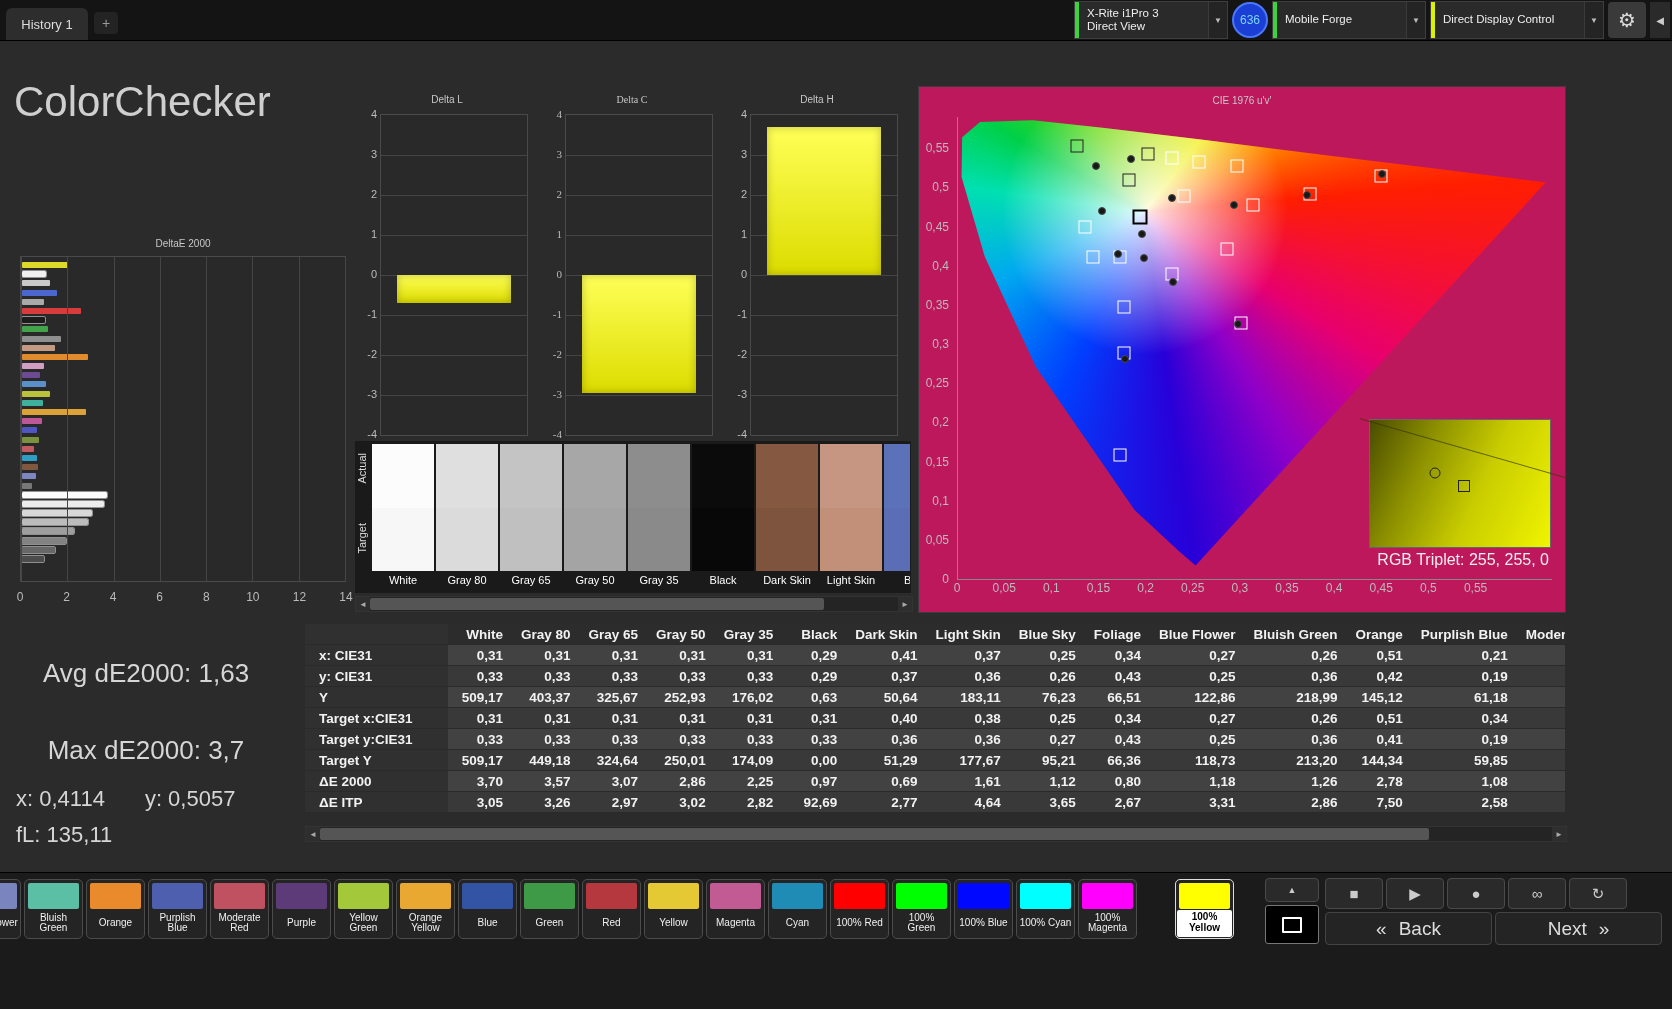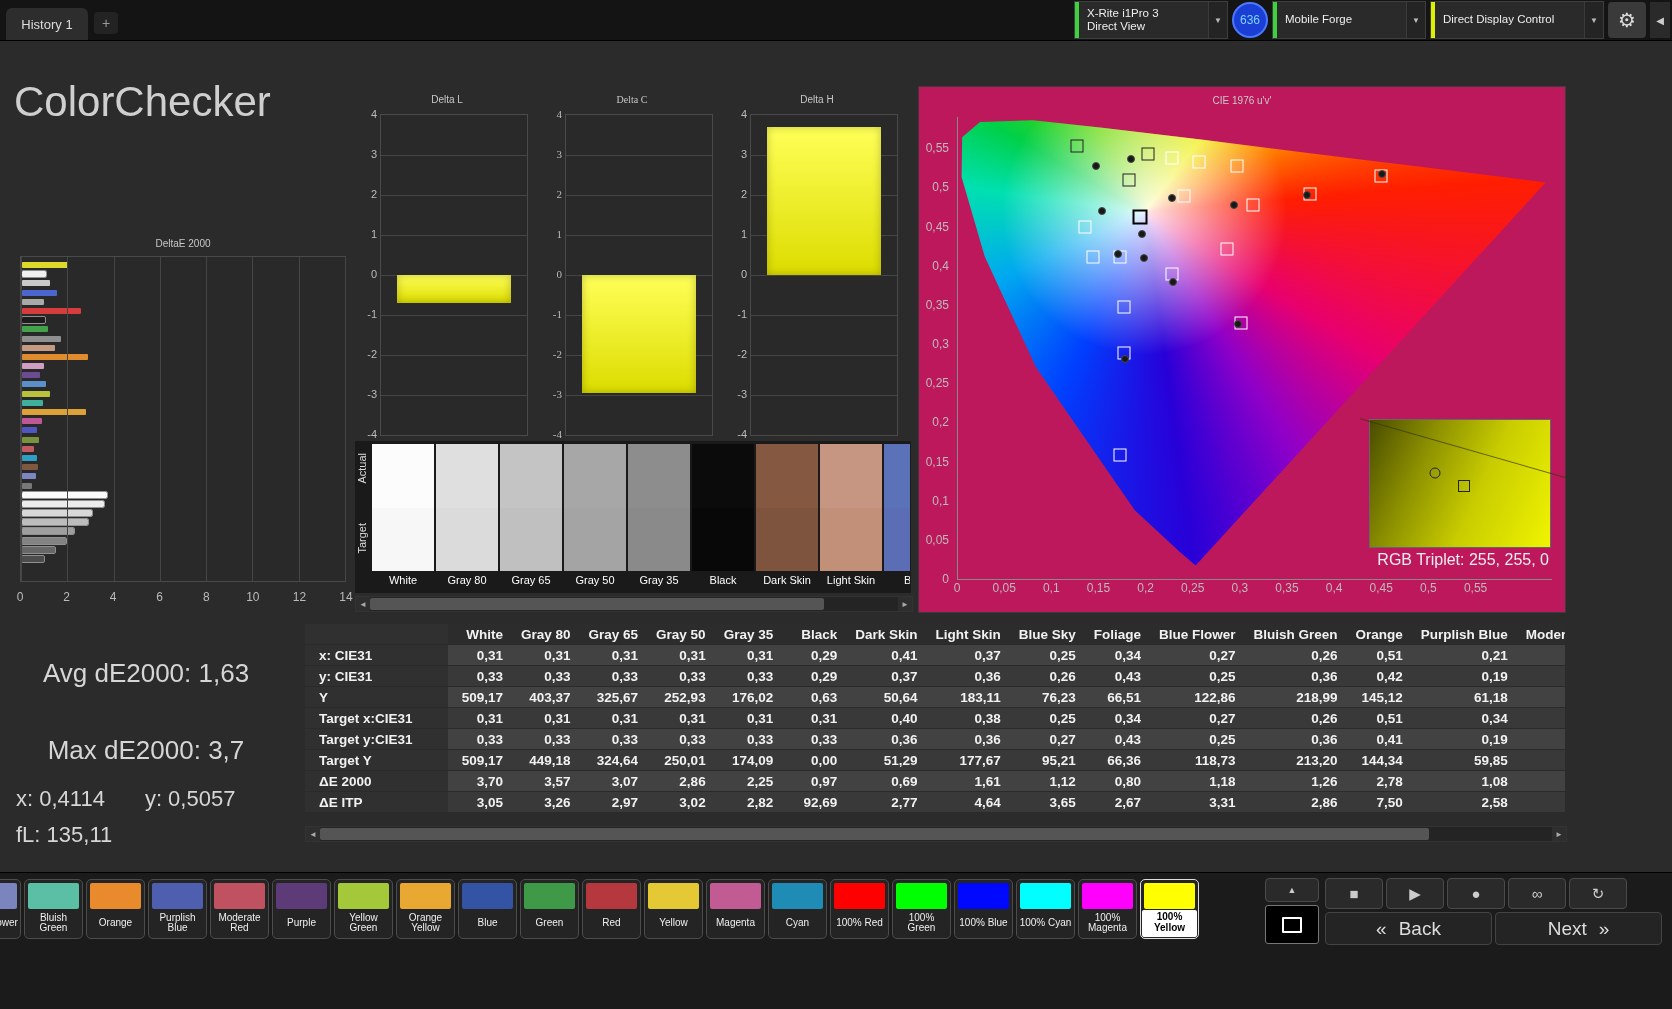--- a/index.html
+++ b/index.html
@@ -103,21 +103,21 @@
   tr.even td { background:#424242; } tr.odd td { background:#393939; }
 
   
   .bottombar { position:absolute; left:0; top:872px; width:1672px; height:137px; background:#1b1b1b; border-top:1px solid #000; }
   .patch-row { position:absolute; left:-38px; top:6px; display:flex; gap:3px; }
   .patch { width:57px; height:58px; background:#242424; border:1px solid #4c4c4c; border-radius:5px;
            display:flex; flex-direction:column; overflow:hidden; flex:0 0 auto; }
   .patch-swatch { height:26px; margin:3px 3px 1px; border-radius:2px; }
   .patch-label { flex:1; display:flex; align-items:center; justify-content:center; text-align:center;
                  font-size:10px; line-height:1.05; color:#f0f0f0; padding:0 1px 2px; }
-  .patch.selected { border-color:#ddd; }
+  .patch.selected { border-color:#ddd;margin-left:35px; }
   .patch.selected .patch-label { background:#fff; color:#000; font-weight:bold; margin:0 1px 1px; border-radius:2px; }
   .controls { position:absolute; right:10px; top:5px; display:flex; gap:6px; }
   .ctrl-col1 { display:flex; flex-direction:column; gap:3px; width:54px; }
   .up-btn { height:22px; background:#2a2a2a; border:1px solid #4a4a4a; border-radius:4px;
             display:flex; align-items:center; justify-content:center; font-size:9px; color:#ccc; }
   .preview-btn { height:37px; background:#000; border:1px solid #777; border-radius:3px;
                  display:flex; align-items:center; justify-content:center; }
   .preview-inner { width:16px; height:12px; border:2px solid #fff; border-radius:1px; }
   .ctrl-col2 { display:flex; flex-direction:column; gap:3px; }
   .ticons { display:flex; gap:3px; }

